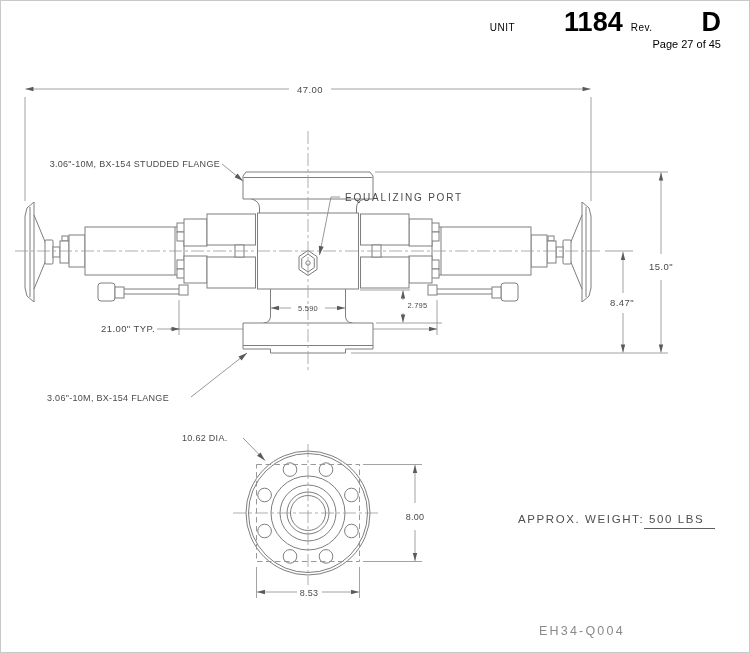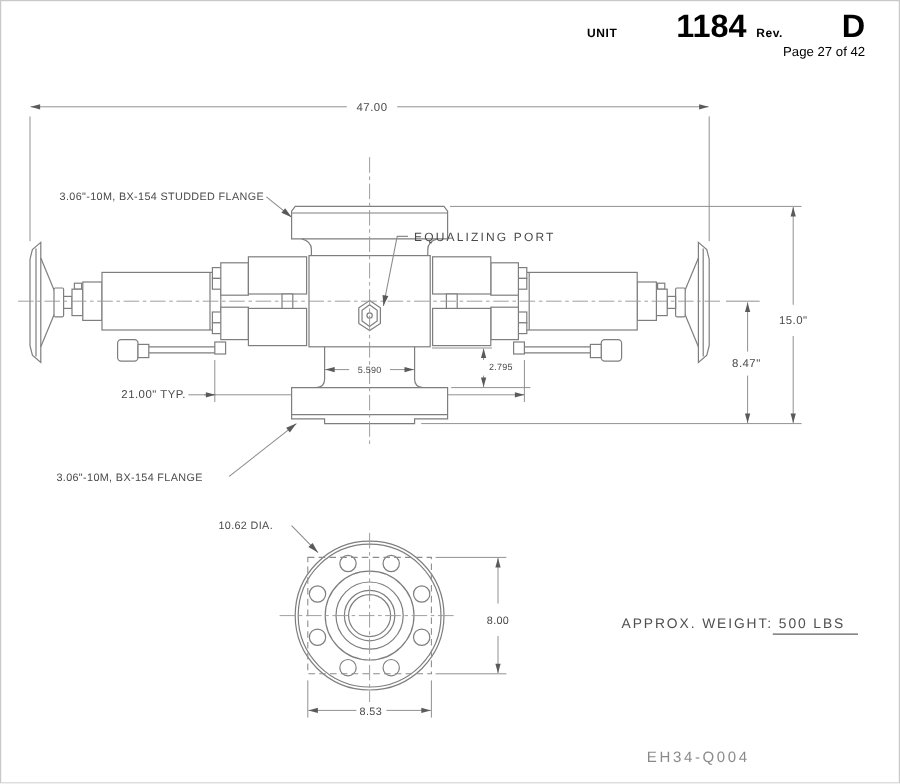--- a/index.html
+++ b/index.html
@@ -20,21 +20,21 @@
   .t95{font-size:9.5px;letter-spacing:.4px;}
   .t75{font-size:7.5px;letter-spacing:.2px;}
   .tport{font-size:10px;letter-spacing:1.8px;}
   .wt {font-size:11.5px;letter-spacing:1.6px;fill:#4f4f4f;}
   .dn {font-size:12.5px;letter-spacing:2.2px;fill:#8a8a8a;}
   .mid{text-anchor:middle;} .end{text-anchor:end;}
 
   
   #title{position:absolute;top:6px;right:28px;text-align:right;color:#000;}
   #title .row{white-space:nowrap;}
-  .small-cap{font-size:10px;font-weight:700;letter-spacing:.5px;}
+  .small-cap{font-size:10px;font-weight:400;letter-spacing:.5px;}
   .big{font-size:27px;font-weight:700;letter-spacing:0;margin-left:44px;}
   #title .row .sp1{margin-right:5px;}
   #title .row .sp2{margin-right:8px;}
   .pageinfo{font-size:11px;margin-top:0;color:#000;}
 </style>
 </head>
 <body>
 
 <div id="page">
 
@@ -188,16 +188,16 @@
       <text class="wt" x="648" y="522">500 LBS</text>
       <line x1="643" y1="527.5" x2="714" y2="527.5" stroke="#5f5f5f" stroke-width="1"></line>
     </g>
     <text class="dn" x="538" y="634">EH34-Q004</text>
   </svg>
 
   <div id="title">
     <div class="row">
       <span class="small-cap sp1">UNIT</span><span class="big sp2">1184</span><span class="small-cap sp1">Rev.</span><span class="big">D</span>
     </div>
-    <div class="pageinfo">Page 27 of 42</div>
+    <div class="pageinfo">Page 27 of 45</div>
   </div>
 
 </div>
 
 </body></html>

